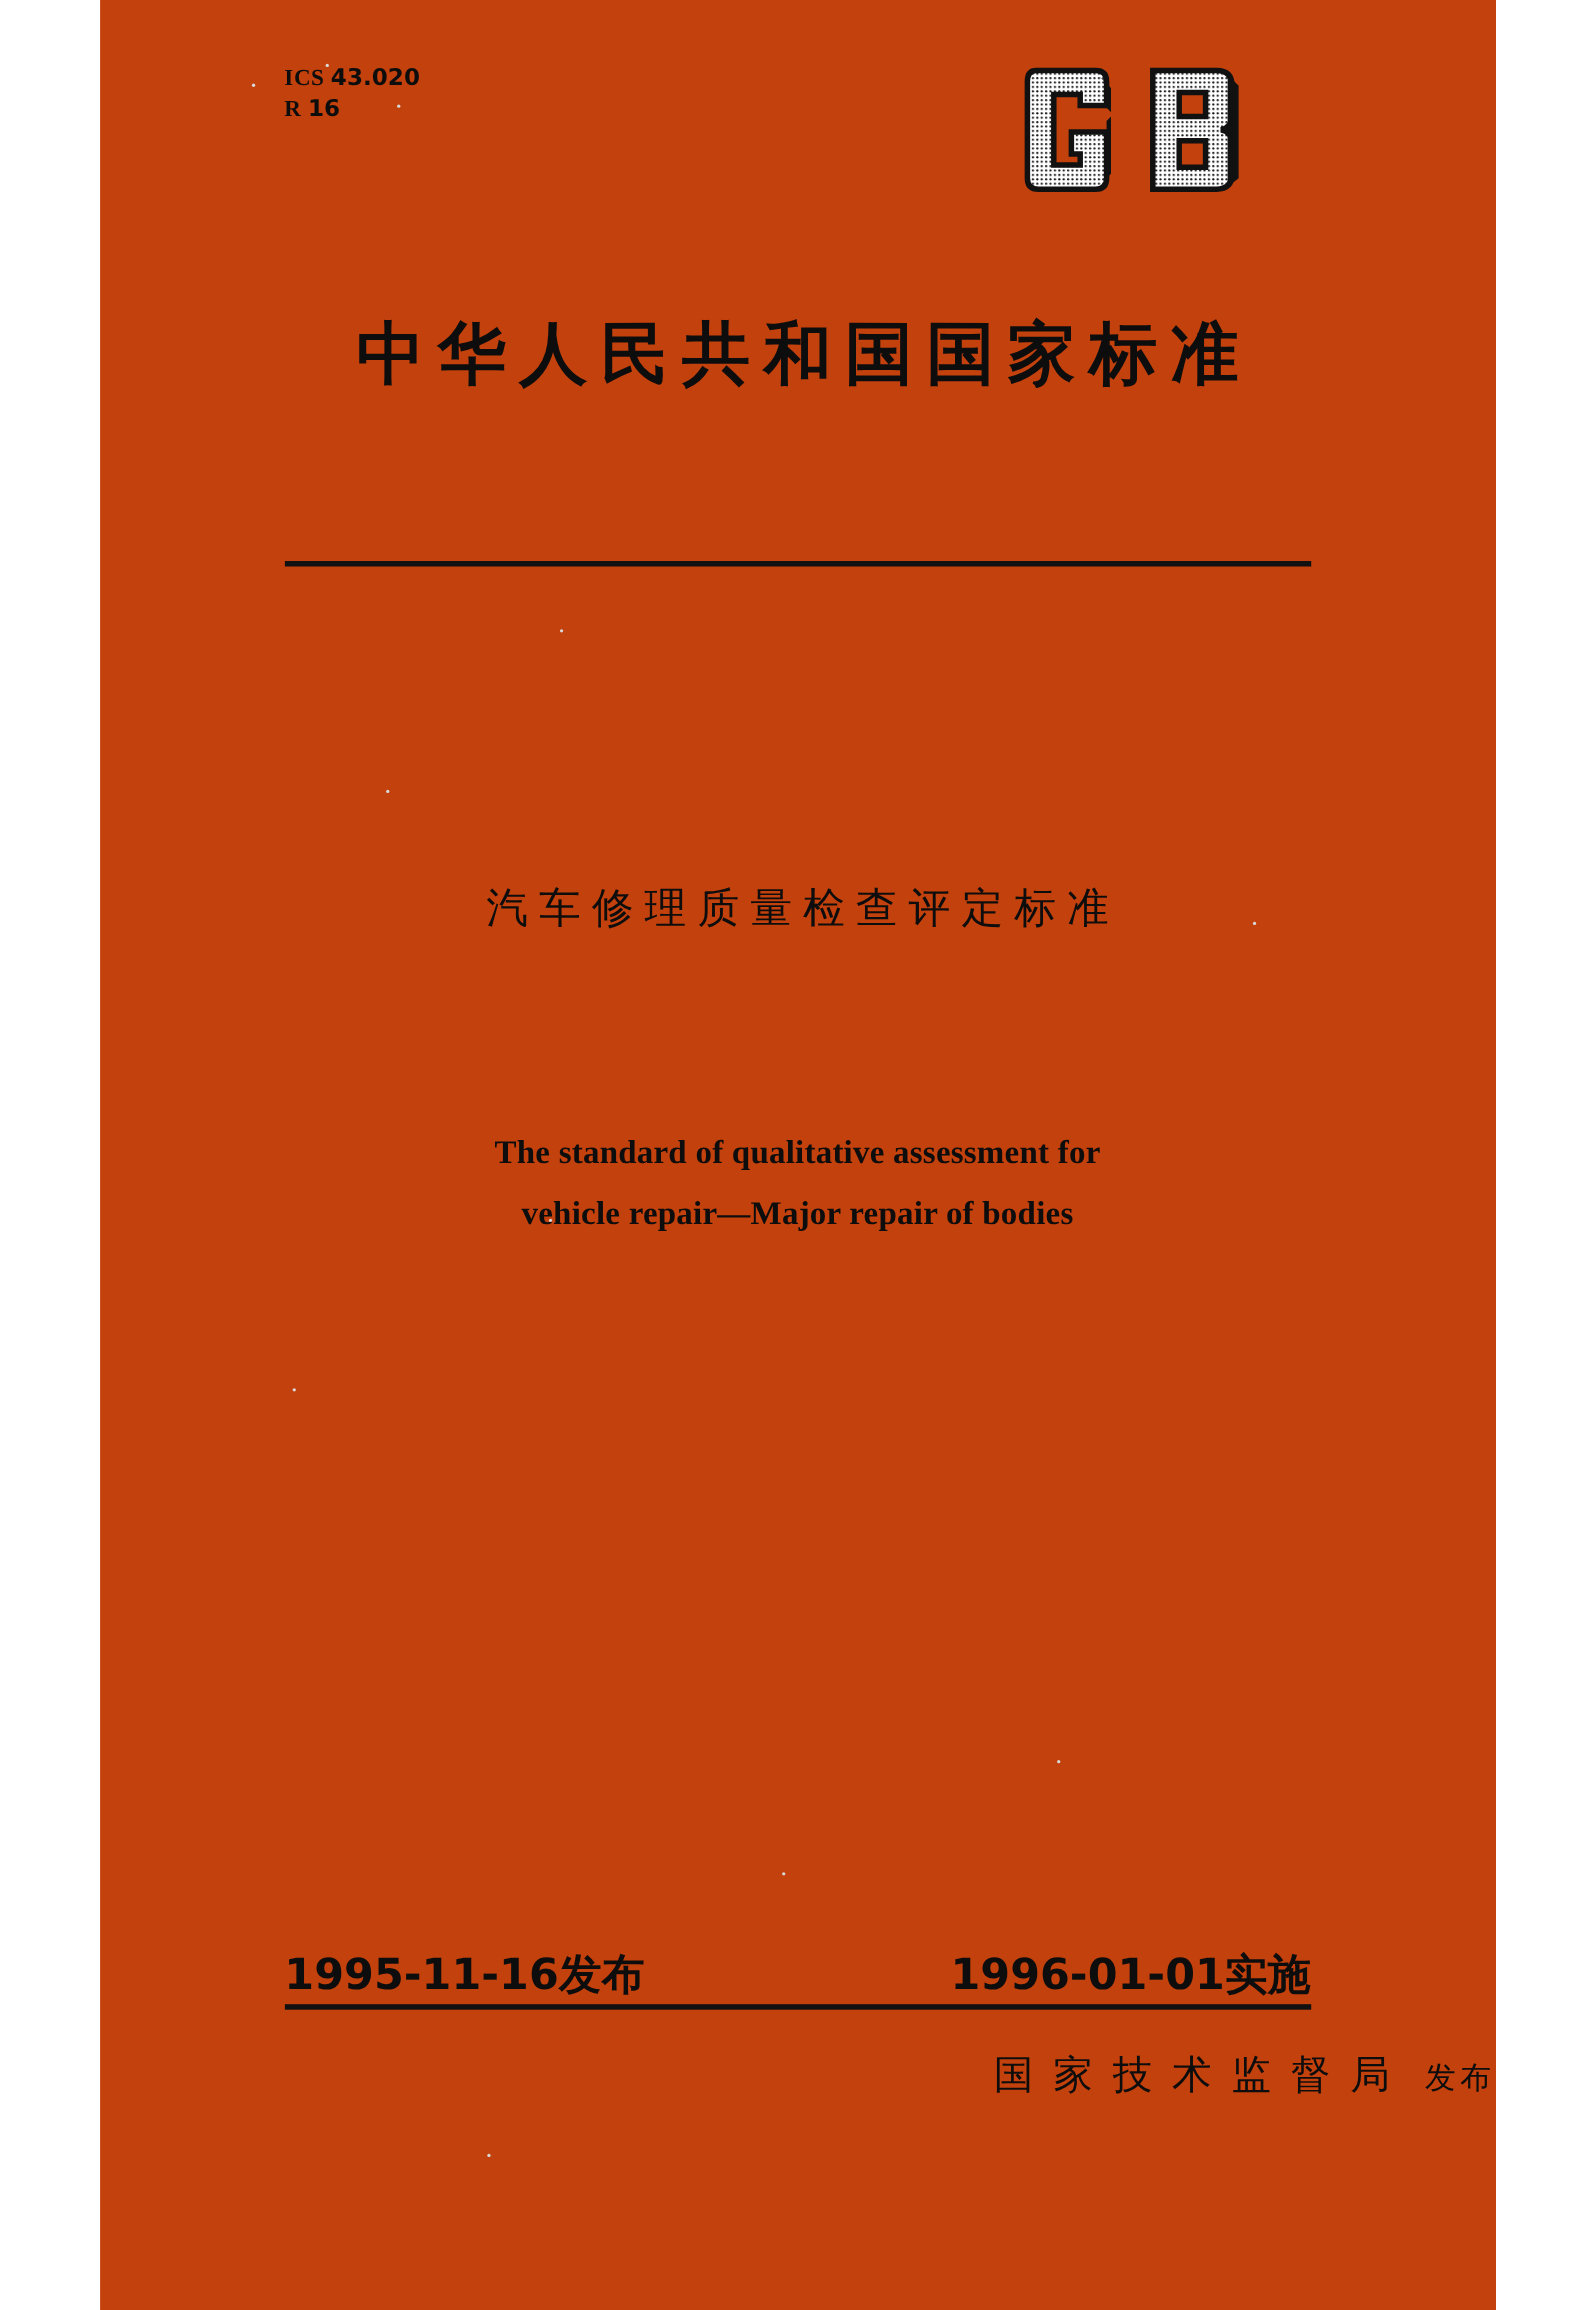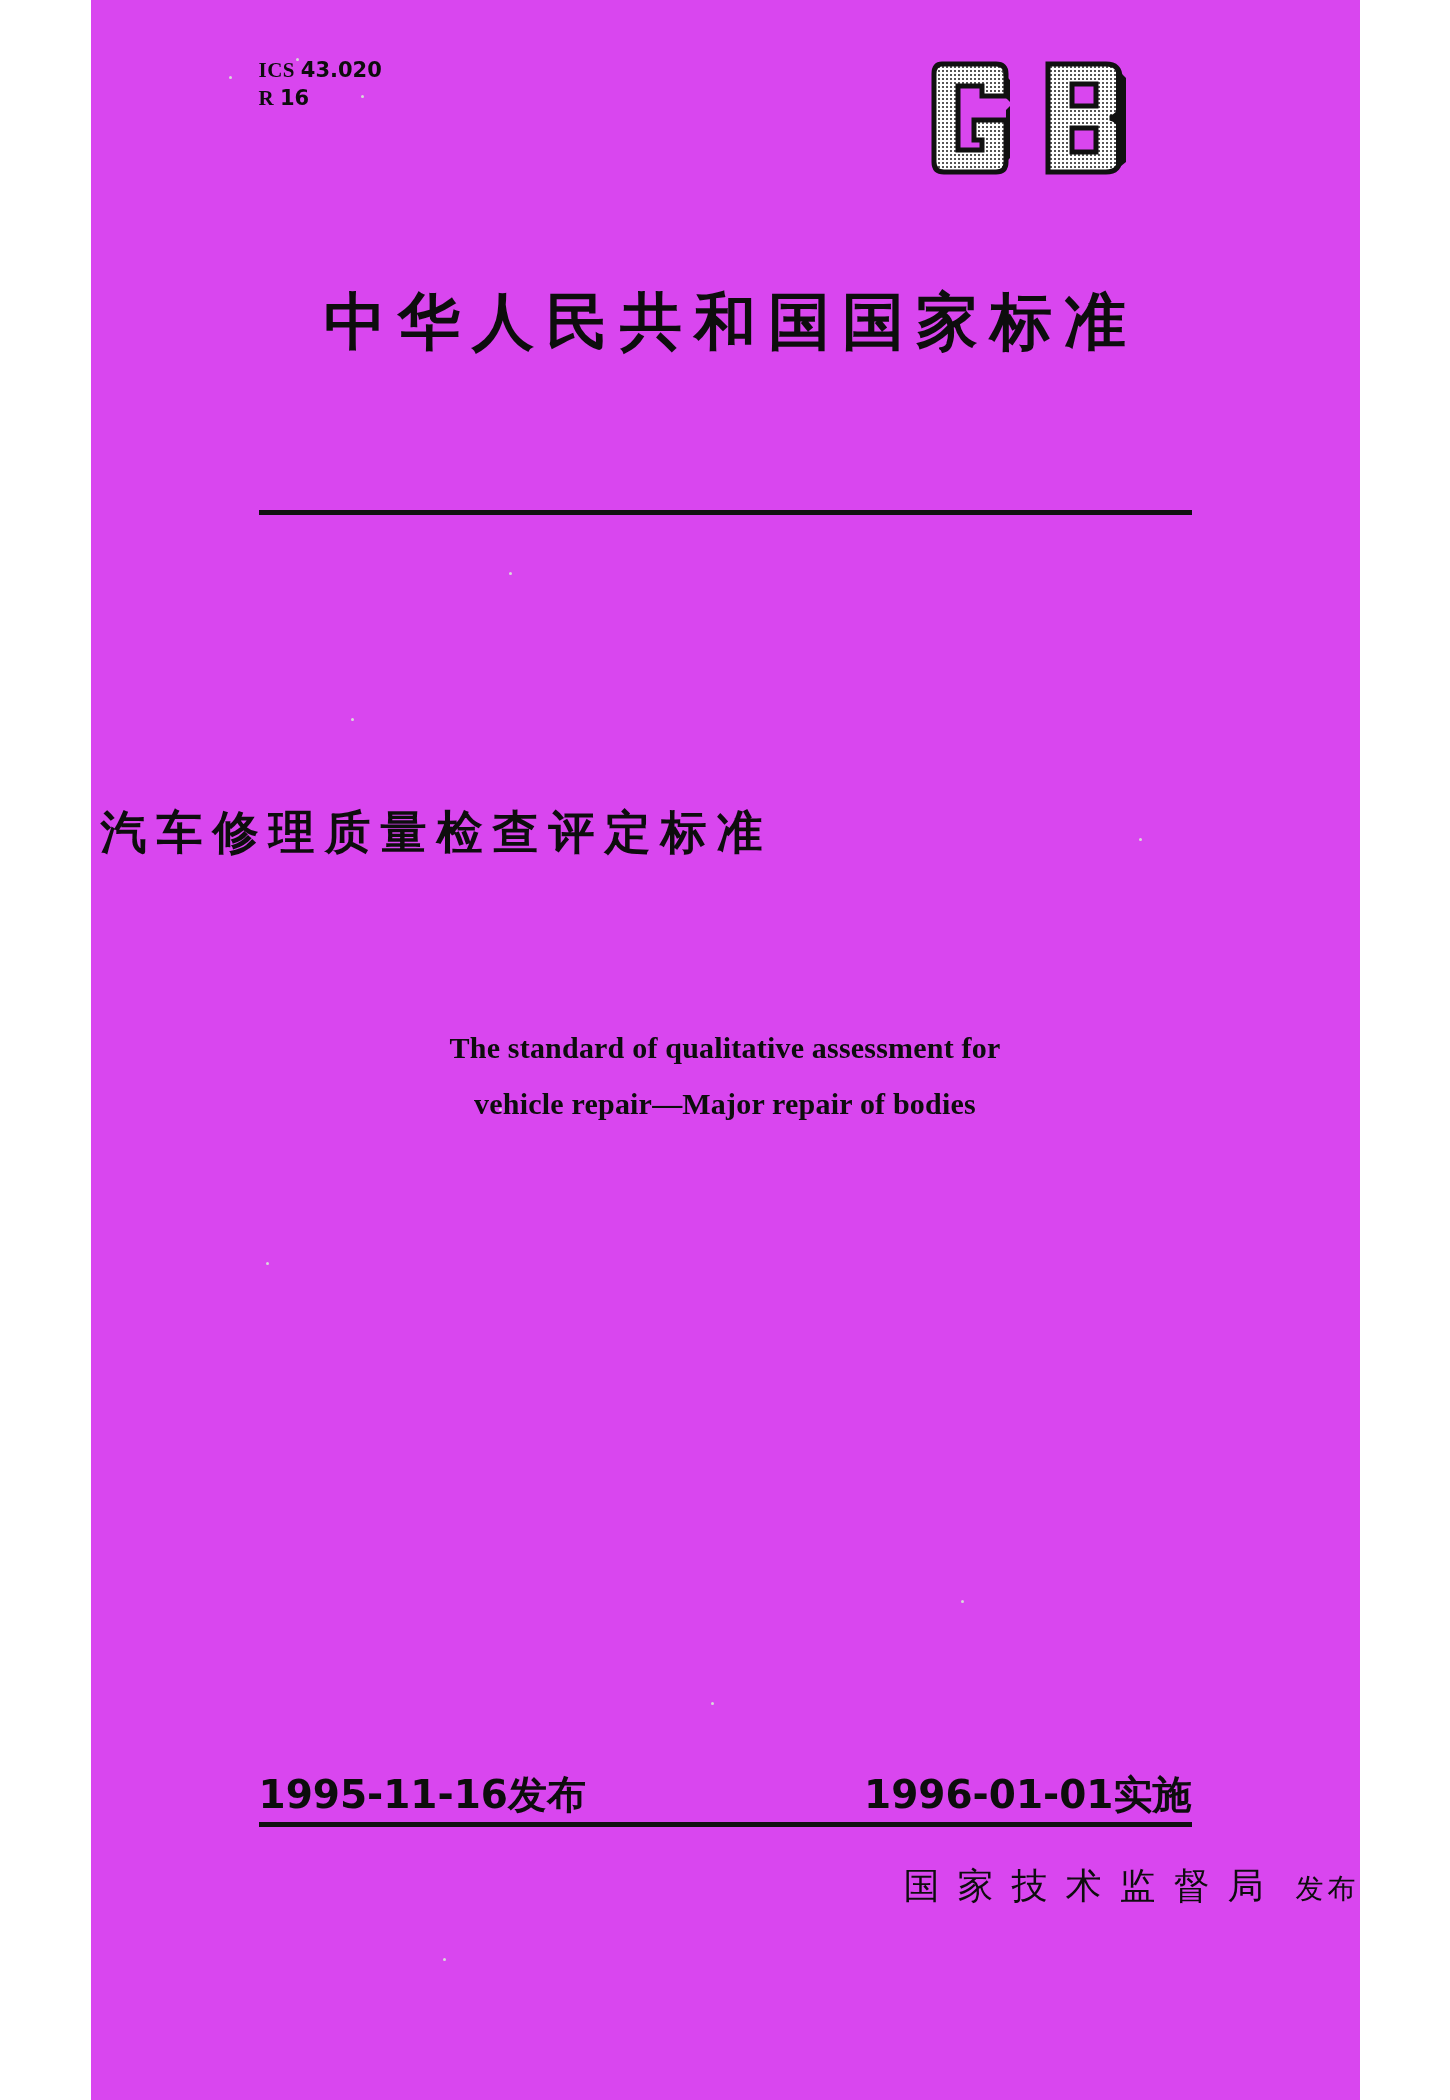--- a/index.html
+++ b/index.html
@@ -4,21 +4,21 @@
 <style>
   html, body {
     margin: 0;
     padding: 0;
     background: #ffffff;
   }
   .page {
     position: relative;
     width: 1269px;
     height: 2100px;
-    background: #d946ef;
+    background: #c2410c;
     margin: 0 auto;
     overflow: hidden;
     font-family: "Liberation Serif", serif;
     color: #0d0d0d;
   }
 
   
   .ics-block {
     position: absolute;
     left: 168px;
@@ -80,24 +80,24 @@
     height: 5px;
     background: #111;
   }
 
   
   .title-cn {
     position: absolute;
     left: 0;
     right: 0;
     top: 795px;
-    text-align: left;
-    font-family: "DejaVu Sans", sans-serif;
-    font-weight: bold;
-    font-size: 46px;
+    text-align: center;
+    font-family: "DejaVu Sans", sans-serif;
+    font-weight: normal;
+    font-size: 38px;
     letter-spacing: 10px;
     text-indent: 10px;
     line-height: 1.62;
   }
 
   
   .title-en {
     position: absolute;
     left: 250px;
     right: 250px;

